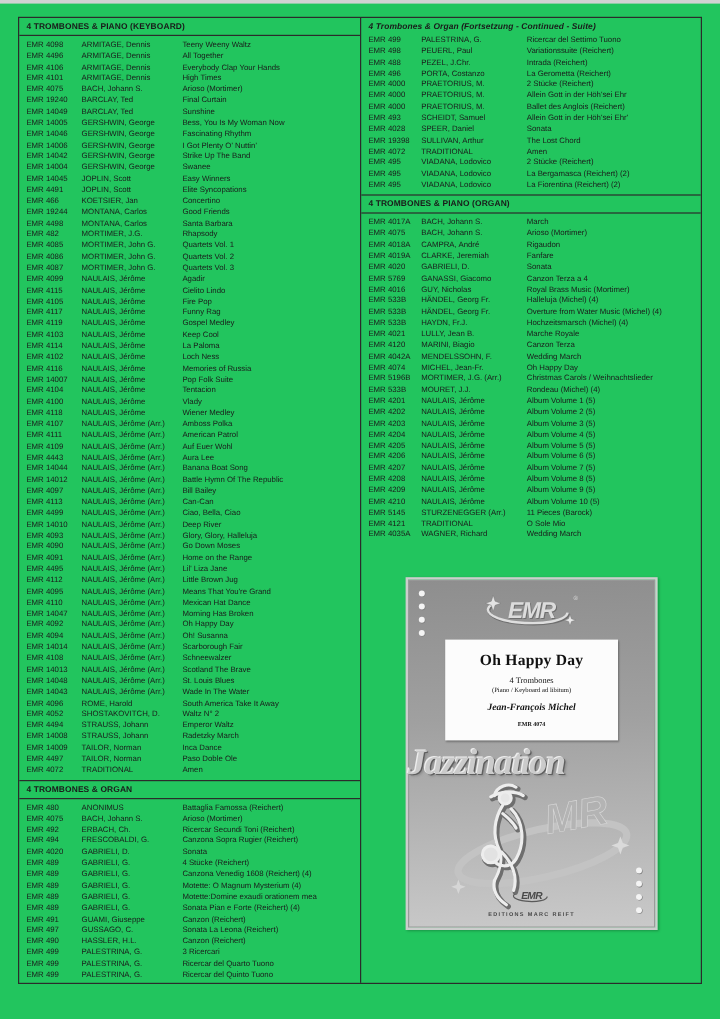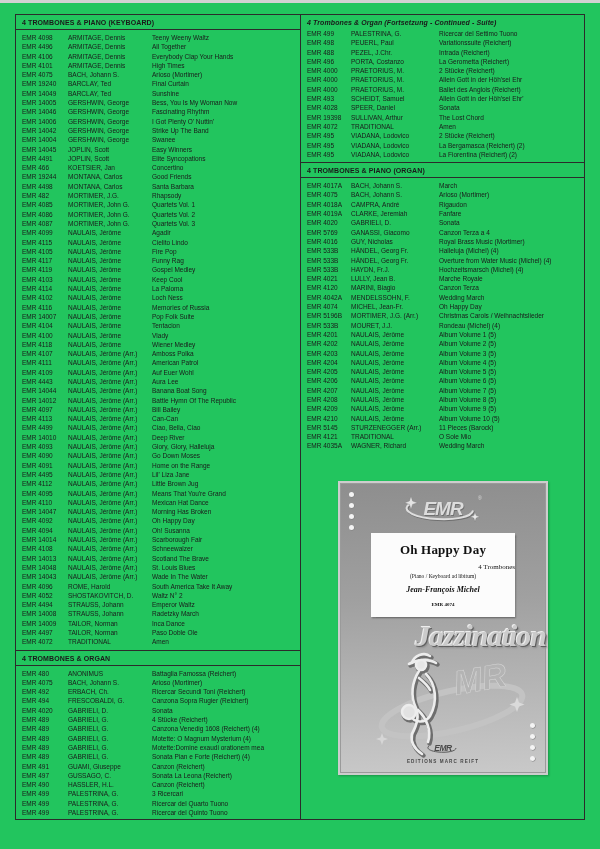--- a/index.html
+++ b/index.html
@@ -26,25 +26,25 @@
   .dots{position:absolute;display:flex;flex-direction:column;gap:6px;}
   .dots-tl{left:9px;top:9px;}
   .dots-br{right:11px;bottom:12px;}
   .dot{width:5px;height:5px;border-radius:50%;background:#f4f4f4;
        box-shadow:.5px .5px 0 #7d7d7d;display:block;}
   .emr-top{position:absolute;left:50%;top:8px;transform:translateX(-50%);width:88px;height:34px;}
   .title-box{position:absolute;left:31px;top:50px;width:144px;height:84px;background:#fcfcfc;
              text-align:center;font-family:"Liberation Serif",serif;color:#111;
              box-shadow:1px 1.5px 1.5px rgba(0,0,0,.3);}
   .cv-title{font-size:13px;font-weight:bold;margin-top:9px;letter-spacing:.2px;}
-  .cv-sub{font-size:7px;margin-top:5px;text-align:right;}
+  .cv-sub{font-size:7px;margin-top:5px;}
   .cv-note{font-size:5.5px;margin-top:2px;}
   .cv-composer{font-size:8px;font-weight:bold;margin-top:6px;font-style:italic;}
   .cv-ref{font-size:5px;font-weight:bold;margin-top:8px;}
-  .jazz{position:absolute;left:0;top:138px;width:100%;text-align:right;
+  .jazz{position:absolute;left:0;top:138px;width:100%;text-align:left;
         font-family:"Liberation Serif",serif;font-style:italic;font-weight:bold;
         font-size:30px;line-height:30px;color:#cbcbcb;letter-spacing:-1px;
         text-shadow:-1px -1px 0 #ededed,1px 1px 0 #5f5f5f,2px 2px 2px #8c8c8c;}
   .player{position:absolute;left:0;top:164px;width:206px;height:120px;}
   .publisher{position:absolute;left:0;bottom:9px;width:100%;text-align:center;}
   .emr-small{width:38px;height:14px;display:inline-block;}
   .pub-name{font-size:4.6px;letter-spacing:1.1px;color:#474747;font-weight:bold;margin-top:1px;}
 </style>
 </head>
 <body>

